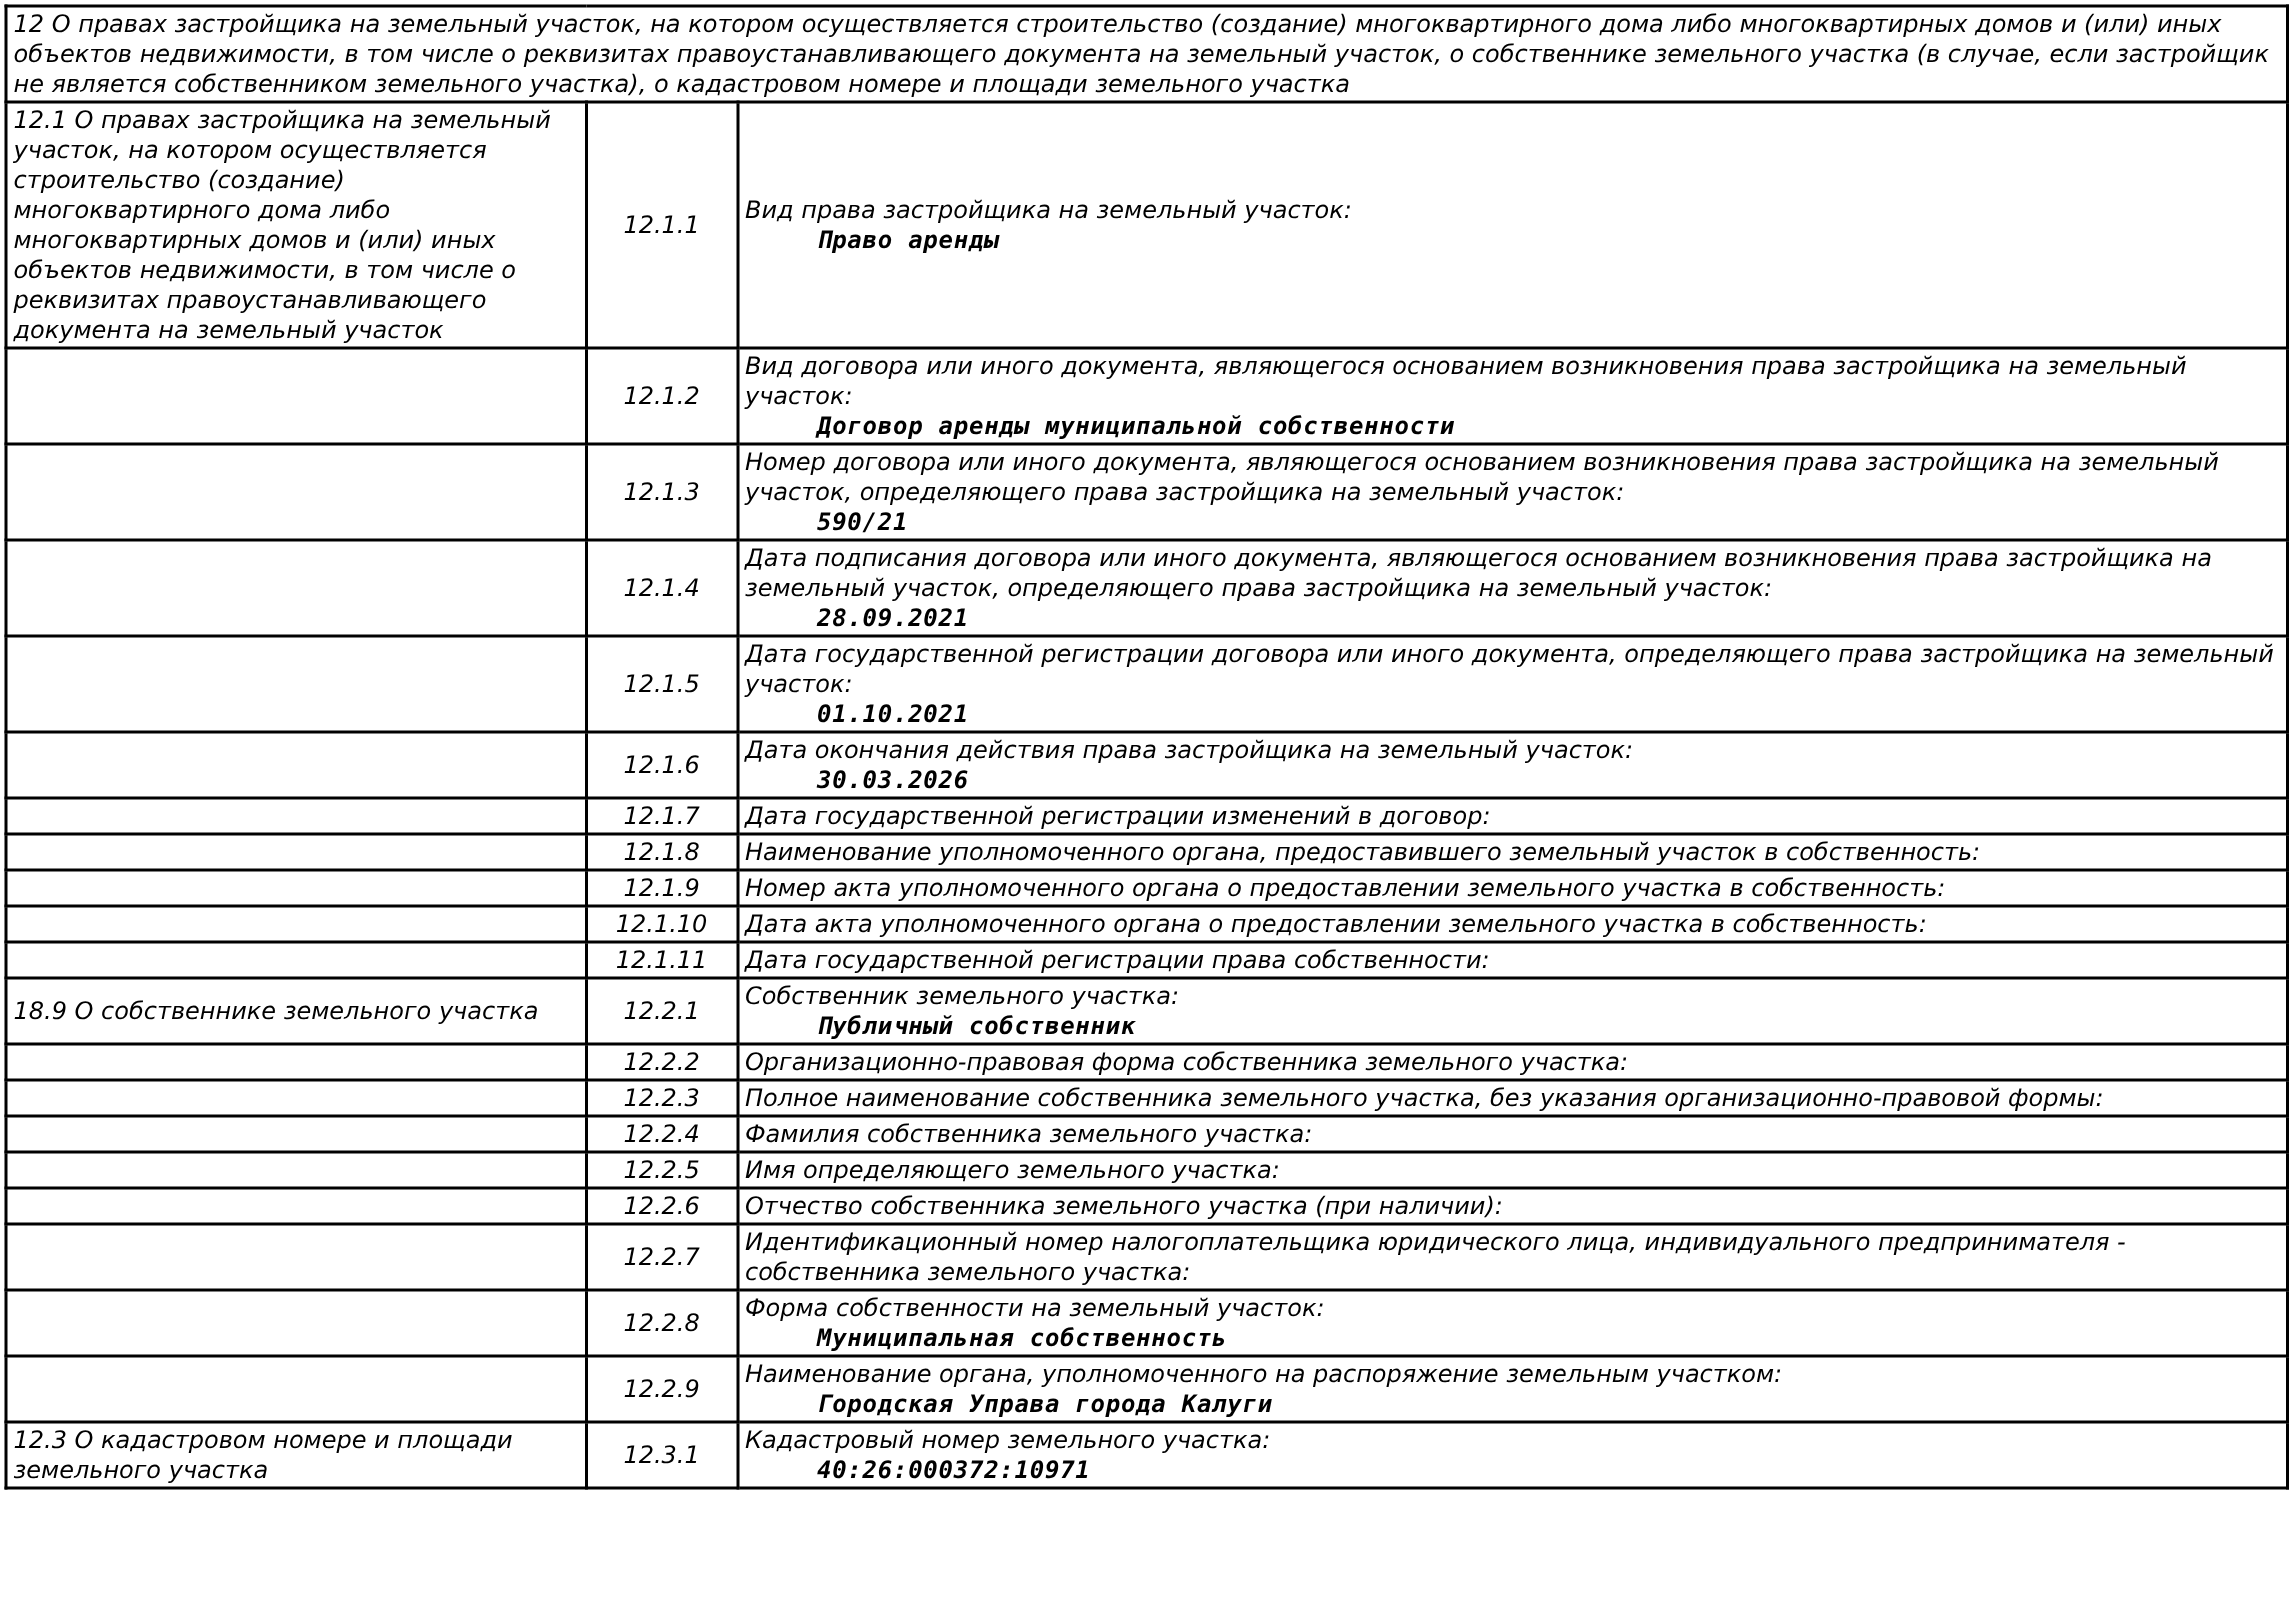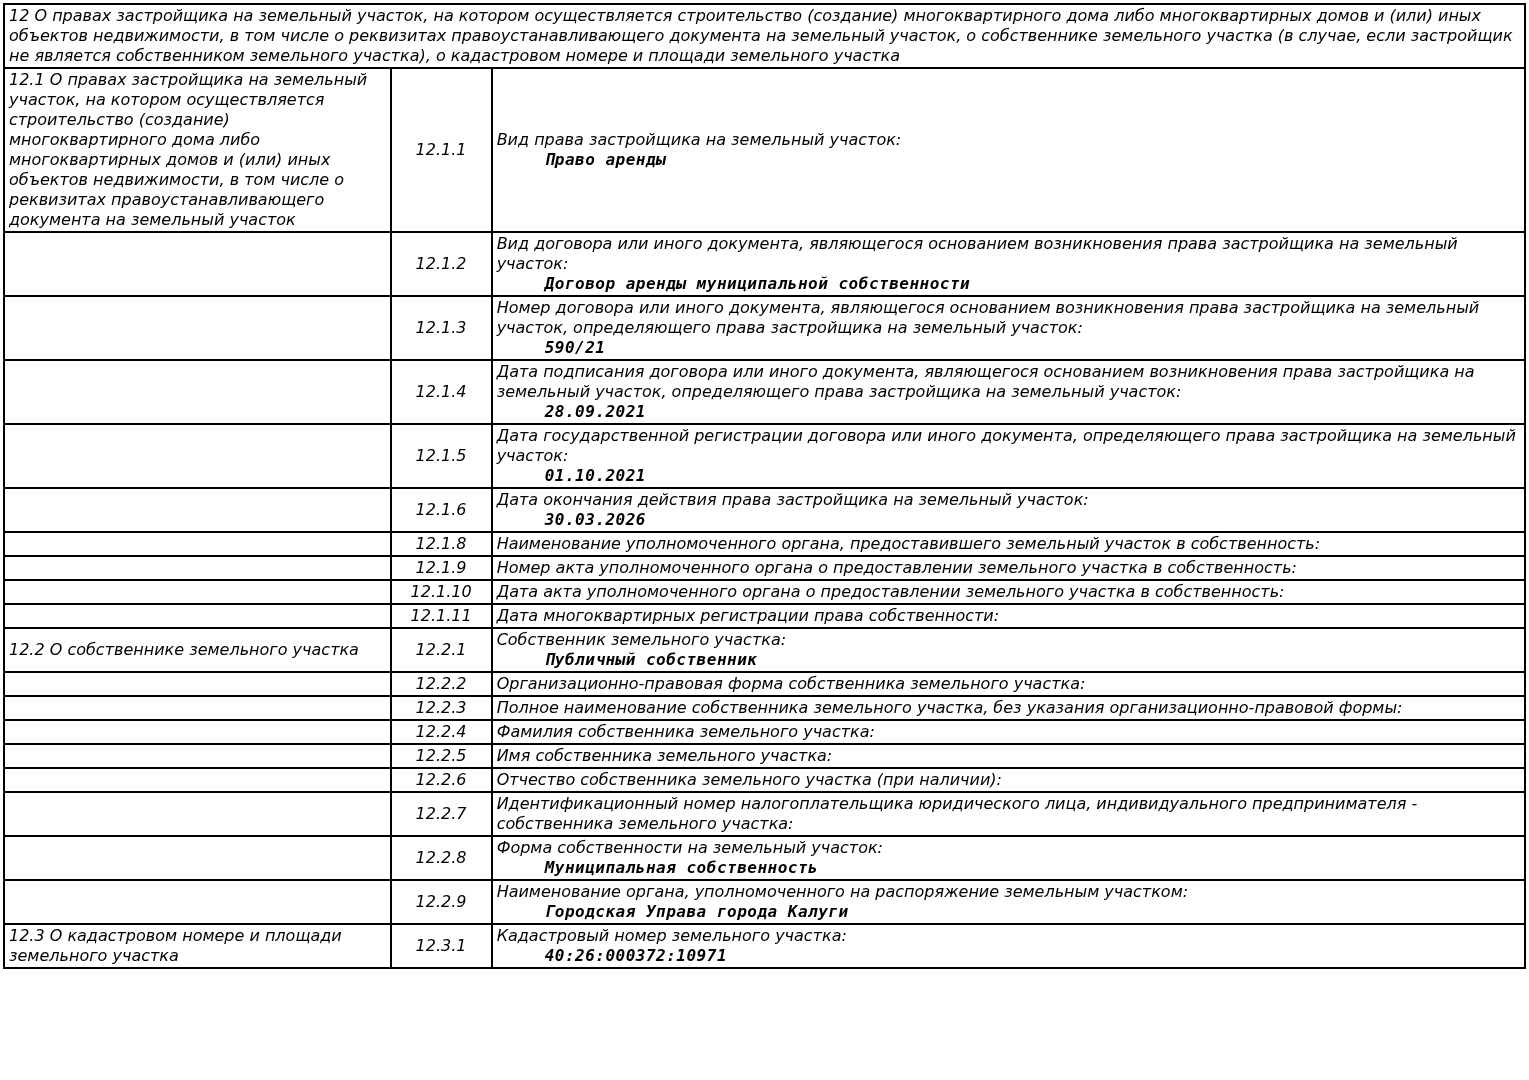--- a/index.html
+++ b/index.html
@@ -113,20 +113,28 @@
 
       <tr>
         <td class="c1"></td>
         <td class="c2">12.1.6</td>
         <td class="c3">
           <div class="field-label">Дата окончания действия права застройщика на земельный участок:</div>
           <div class="field-value">30.03.2026</div>
         </td>
       </tr>
 
+      <tr>
+        <td class="c1"></td>
+        <td class="c2">12.1.7</td>
+        <td class="c3">
+          <div class="field-label">Дата государственной регистрации изменений в договор:</div>
+
+        </td>
+      </tr>
 
       <tr>
         <td class="c1"></td>
         <td class="c2">12.1.8</td>
         <td class="c3">
           <div class="field-label">Наименование уполномоченного органа, предоставившего земельный участок в собственность:</div>
 
         </td>
       </tr>
 
@@ -145,27 +153,27 @@
         <td class="c3">
           <div class="field-label">Дата акта уполномоченного органа о предоставлении земельного участка в собственность:</div>
 
         </td>
       </tr>
 
       <tr>
         <td class="c1"></td>
         <td class="c2">12.1.11</td>
         <td class="c3">
-          <div class="field-label">Дата многоквартирных регистрации права собственности:</div>
-
-        </td>
-      </tr>
-
-      <tr>
-        <td class="c1">12.2 О собственнике земельного участка</td>
+          <div class="field-label">Дата государственной регистрации права собственности:</div>
+
+        </td>
+      </tr>
+
+      <tr>
+        <td class="c1">18.9 О собственнике земельного участка</td>
         <td class="c2">12.2.1</td>
         <td class="c3">
           <div class="field-label">Собственник земельного участка:</div>
           <div class="field-value">Публичный собственник</div>
         </td>
       </tr>
 
       <tr>
         <td class="c1"></td>
         <td class="c2">12.2.2</td>
@@ -190,21 +198,21 @@
         <td class="c3">
           <div class="field-label">Фамилия собственника земельного участка:</div>
 
         </td>
       </tr>
 
       <tr>
         <td class="c1"></td>
         <td class="c2">12.2.5</td>
         <td class="c3">
-          <div class="field-label">Имя собственника земельного участка:</div>
+          <div class="field-label">Имя определяющего земельного участка:</div>
 
         </td>
       </tr>
 
       <tr>
         <td class="c1"></td>
         <td class="c2">12.2.6</td>
         <td class="c3">
           <div class="field-label">Отчество собственника земельного участка (при наличии):</div>
 

